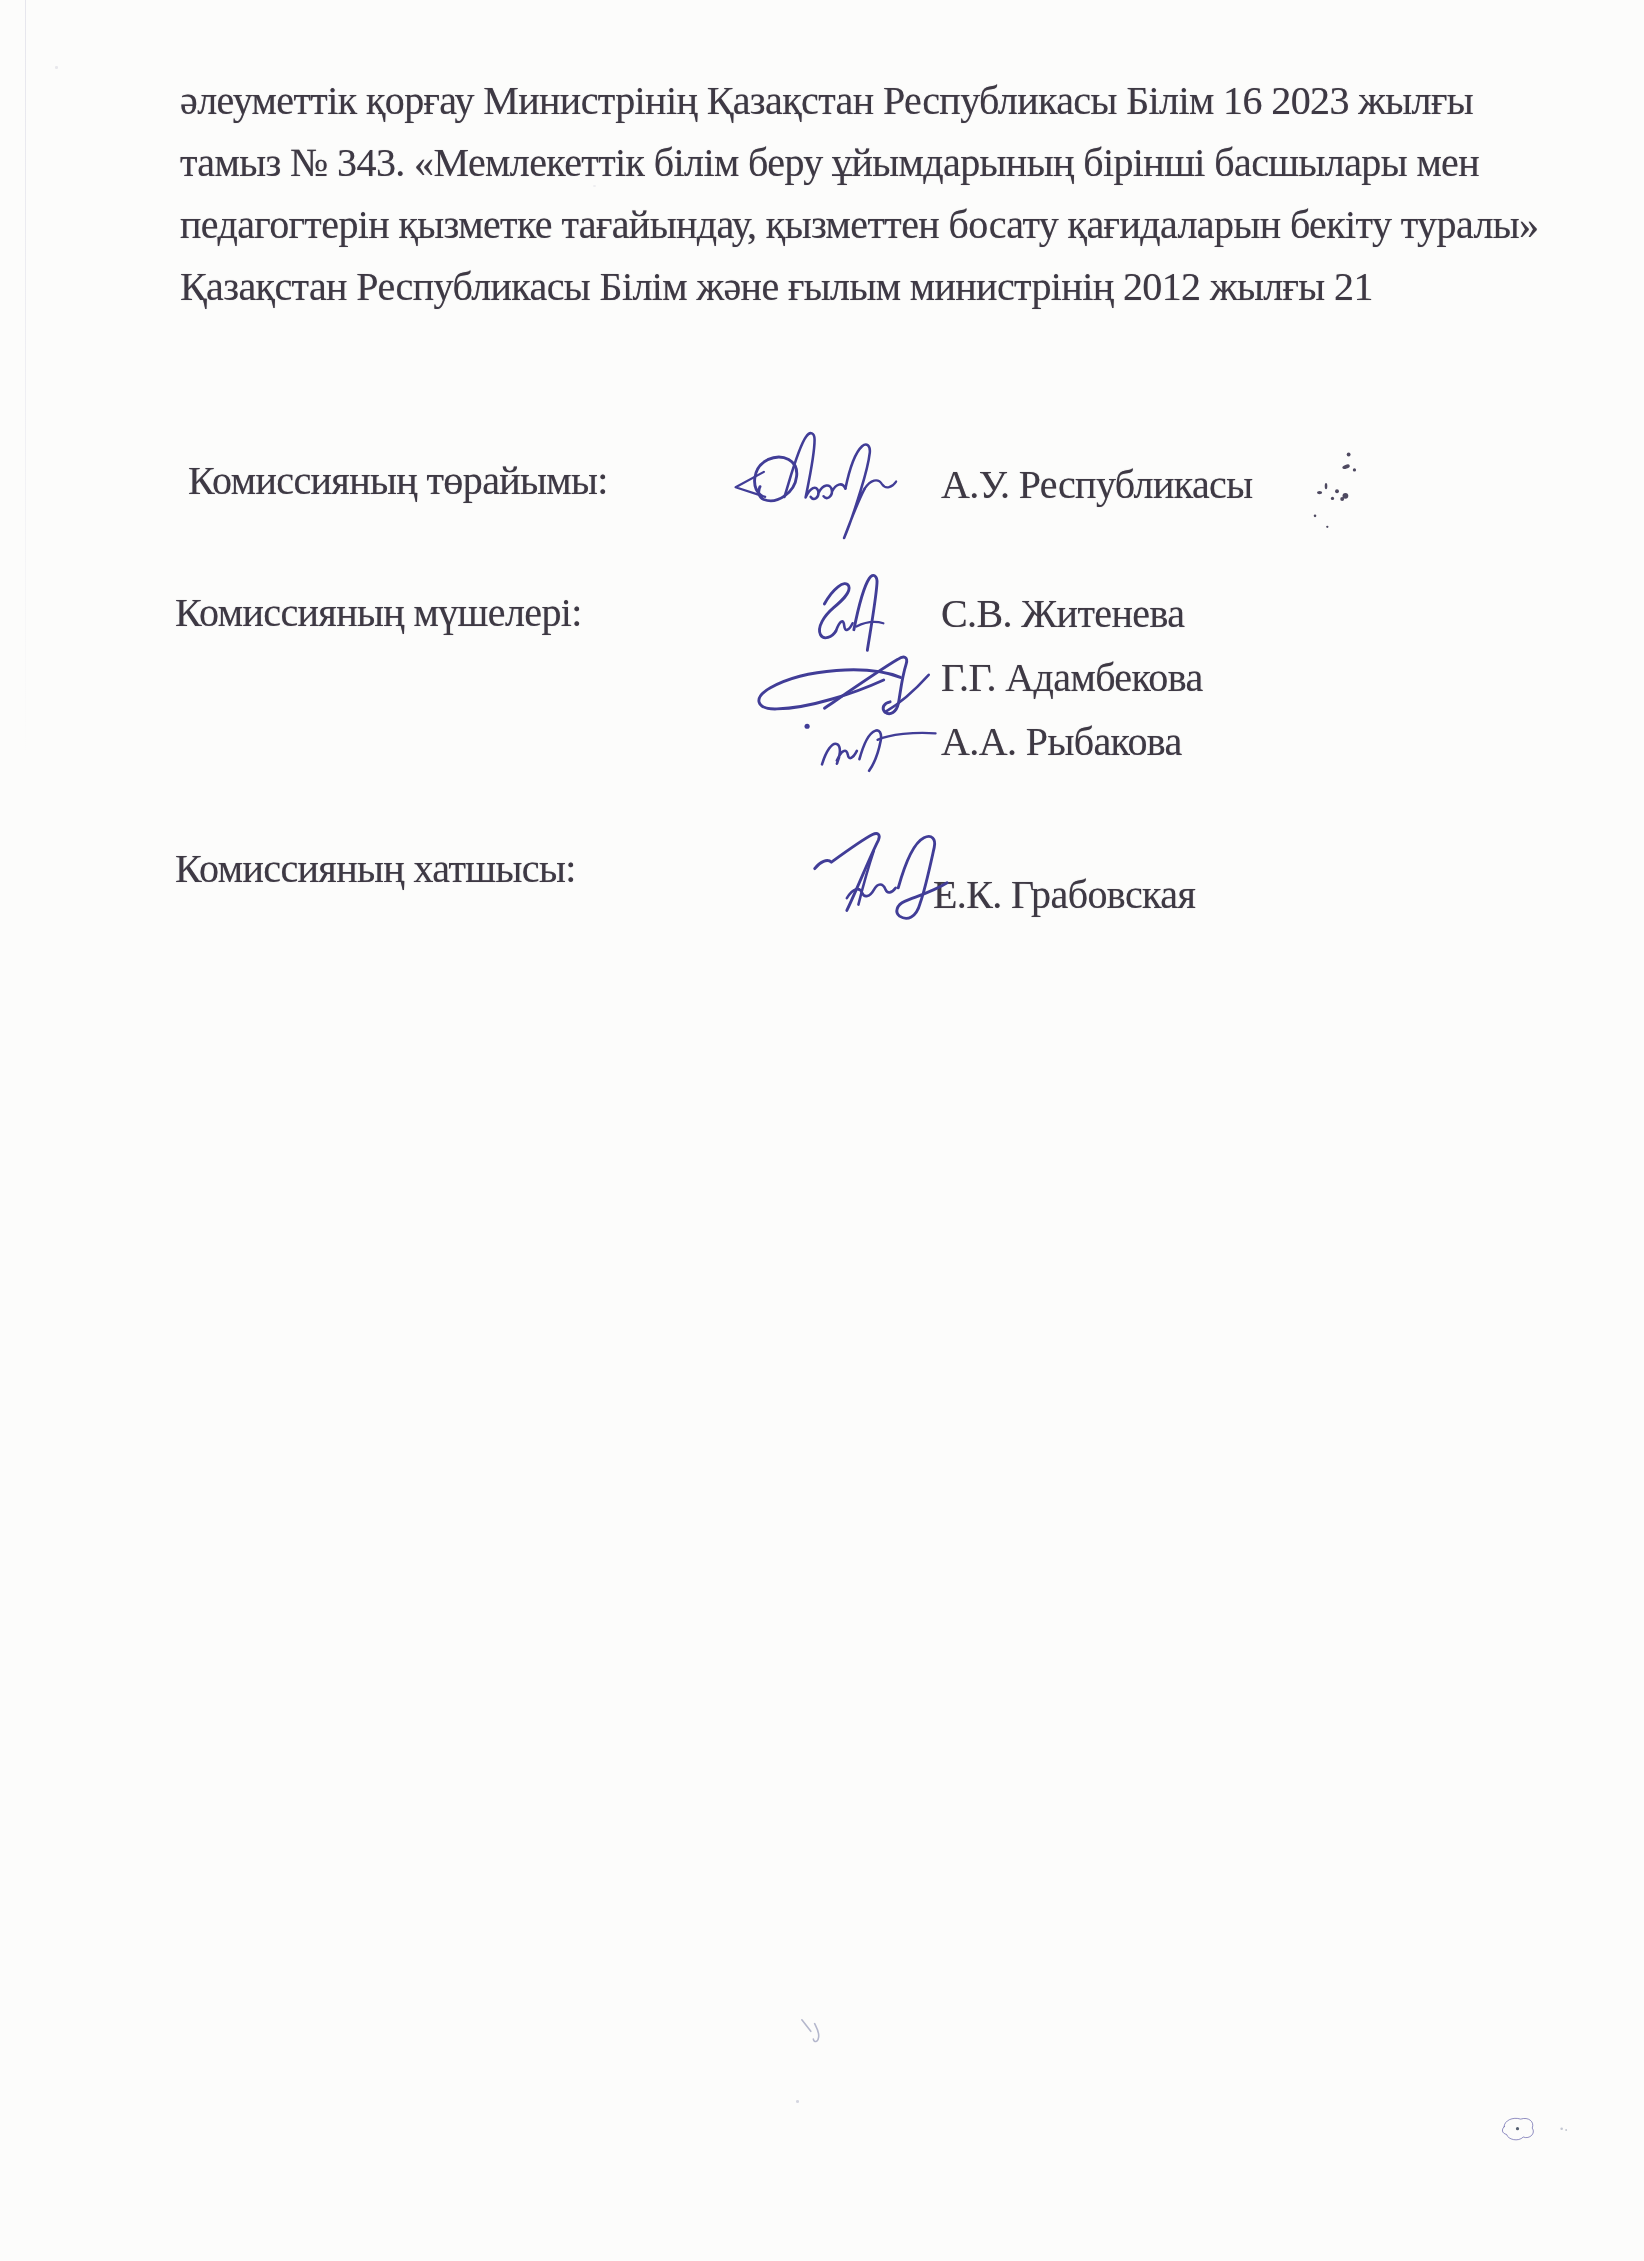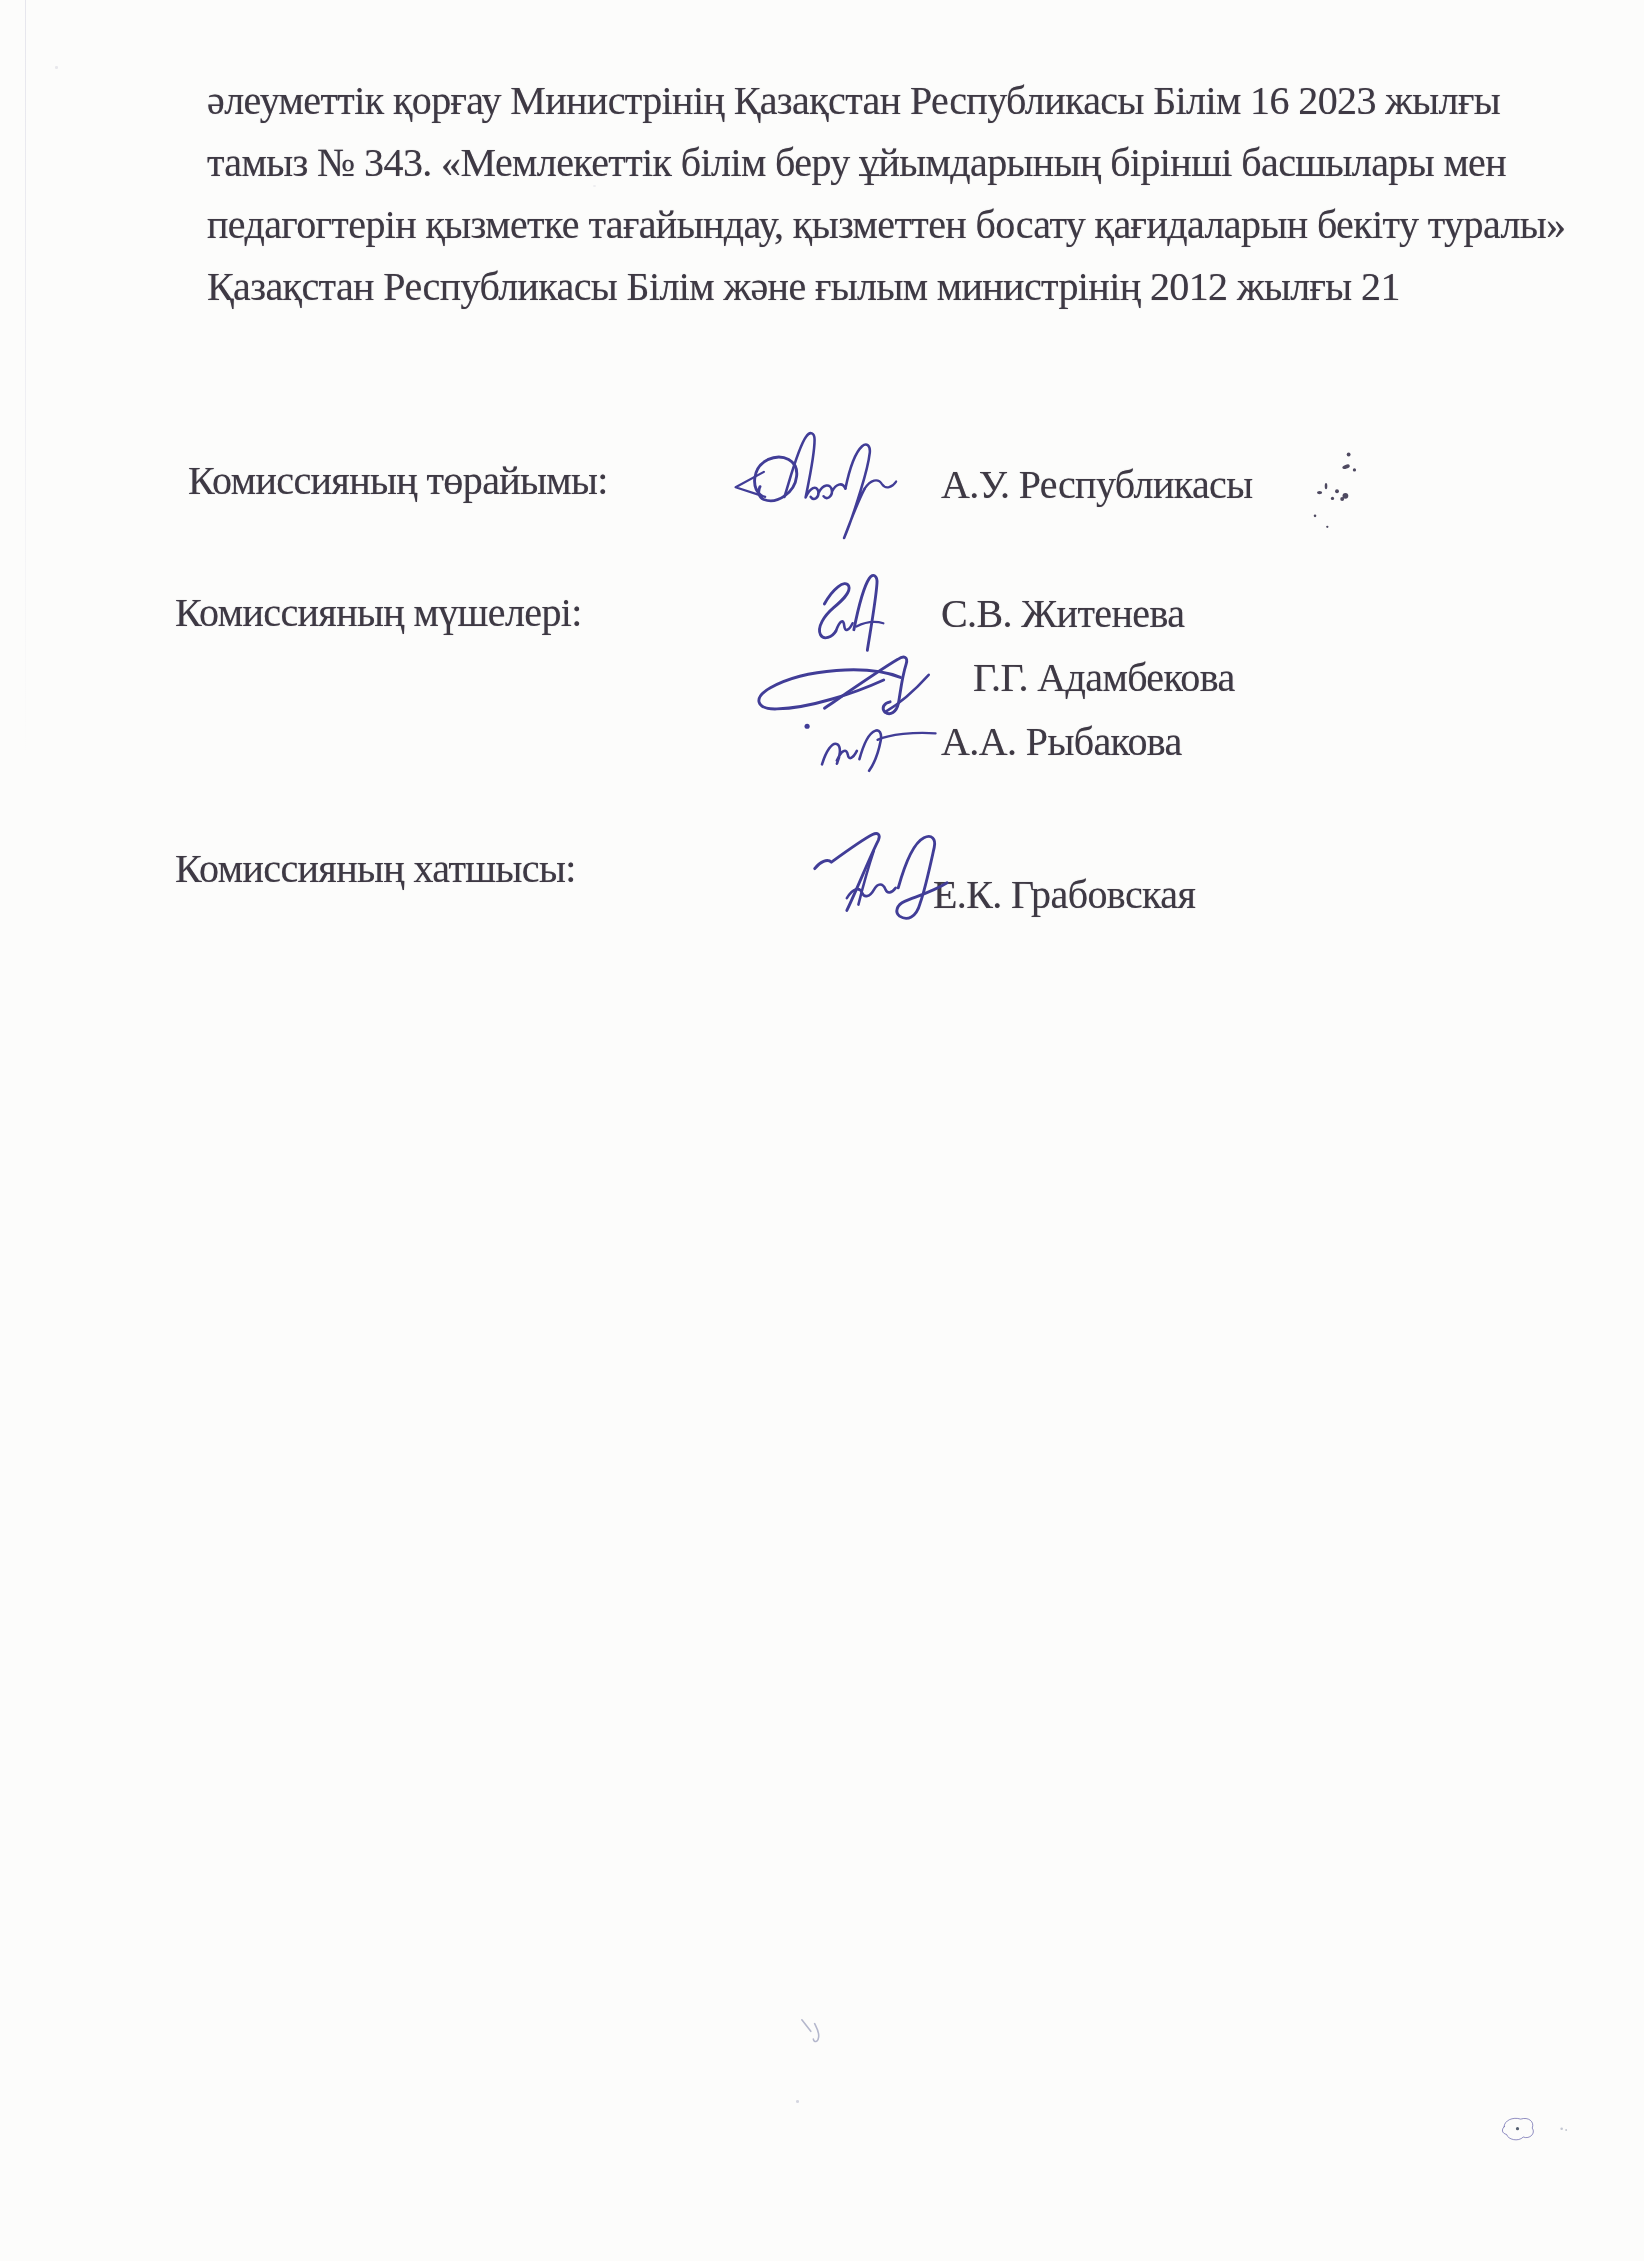--- a/index.html
+++ b/index.html
@@ -13,21 +13,21 @@
     color:var(--text-ink,#3e3944);
   }
   
   .doc-text {
     font-size:40px;
     letter-spacing:-0.6px;
     text-shadow:0 0 0.8px rgba(62,57,68,.55);
     white-space:nowrap;
   }
   .paragraph { position:absolute; left:180px; top:70px; }
-  .paragraph .line { height:62px; line-height:62px;margin-left:27px; }
+  .paragraph .line { height:62px; line-height:62px; }
   .abs { position:absolute; line-height:40px; }
   
   svg.sig { position:absolute; color:var(--sig-ink,#413d97); }
   svg.sig path { fill:none; stroke:currentColor; stroke-linecap:round; stroke-linejoin:round; }
   
   .edge-line {
     position:absolute; left:24.5px; top:0; width:1.9px; height:760px;
     background:linear-gradient(to bottom,#e2e2ea 0%,#ededf2 55%,rgba(243,243,246,0) 100%);
     opacity:.85;
   }
@@ -69,21 +69,21 @@
       <circle cx="53" cy="74" r="4.5"></circle>
       <circle cx="48" cy="79" r="3"></circle>
       <circle cx="33" cy="78" r="2.5"></circle>
       <circle cx="6" cy="105" r="2"></circle>
       <circle cx="25" cy="122" r="1.8"></circle>
     </g>
   </svg>
 
   <div class="abs doc-text" style="left:175px; top:593px;">Комиссияның мүшелері:</div>
   <div class="abs doc-text" style="left:941px; top:594px;">С.В. Житенева</div>
-  <div class="abs doc-text" style="left:941px; top:658px;margin-left:32px;">Г.Г. Адамбекова</div>
+  <div class="abs doc-text" style="left:941px; top:658px;">Г.Г. Адамбекова</div>
   <div class="abs doc-text" style="left:941px; top:722px;">А.А. Рыбакова</div>
 
   <svg class="sig" style="left:800px; top:568px;" width="93" height="90" viewBox="0 0 145 140">
     <path d="M38,56 C50,34 70,16 76,28 C80,38 64,52 52,62 C38,74 26,92 32,104 C37,113 50,108 56,98" stroke-width="4.5"></path>
     <path d="M56,98 C62,82 68,78 69,90 C70,100 76,98 82,86" stroke-width="4"></path>
     <path d="M84,96 C90,66 100,28 108,16 C114,7 121,12 120,24 C118,52 110,96 105,128" stroke-width="4.5"></path>
     <path d="M88,91 C100,85 116,82 130,86" stroke-width="3.5"></path>
   </svg>
 
   <svg class="sig" style="left:746px; top:649px;" width="193" height="87" viewBox="0 0 300 135">

